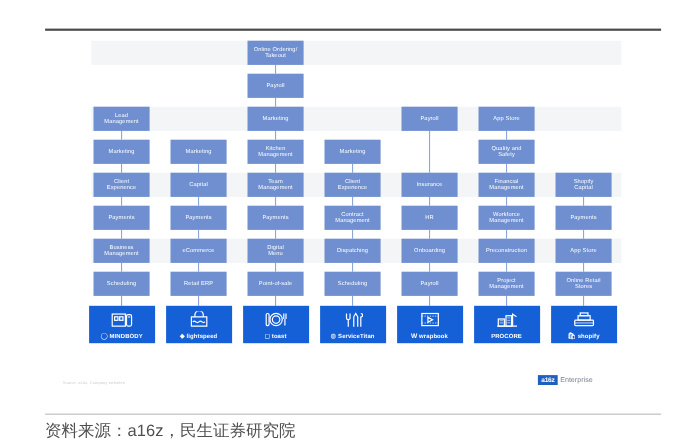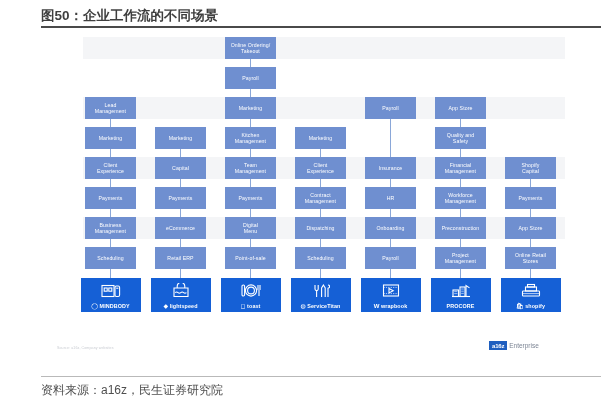--- a/index.html
+++ b/index.html
@@ -94,28 +94,27 @@
     color:#7c8594;font-size:6.5px;letter-spacing:0px;
   }
 
   
   #bottom-rule{
     position:absolute;left:41px;top:376px;width:560px;height:1px;
     background:#b9b9b9;
   }
   #bottom-source{
     position:absolute;left:41px;top:382px;
-    font-size:12px;color:#4f4f4f;white-space:nowrap;
+    font-size:15px;color:#4f4f4f;white-space:nowrap;
   }
 </style>
 </head>
 <body>
 
 <div id="title-bar">
-  <div id="title-text">图50：企业工作流的不同场景</div>
   <div id="title-rule"></div>
 </div>
 
 <div id="diagram">
   <div id="bands">
       <div class="row-band" style="top: 7px;"></div>
       <div class="row-band" style="top: 67px;"></div>
       <div class="row-band" style="top: 127px;"></div>
       <div class="row-band" style="top: 187px;"></div>
     </div>

